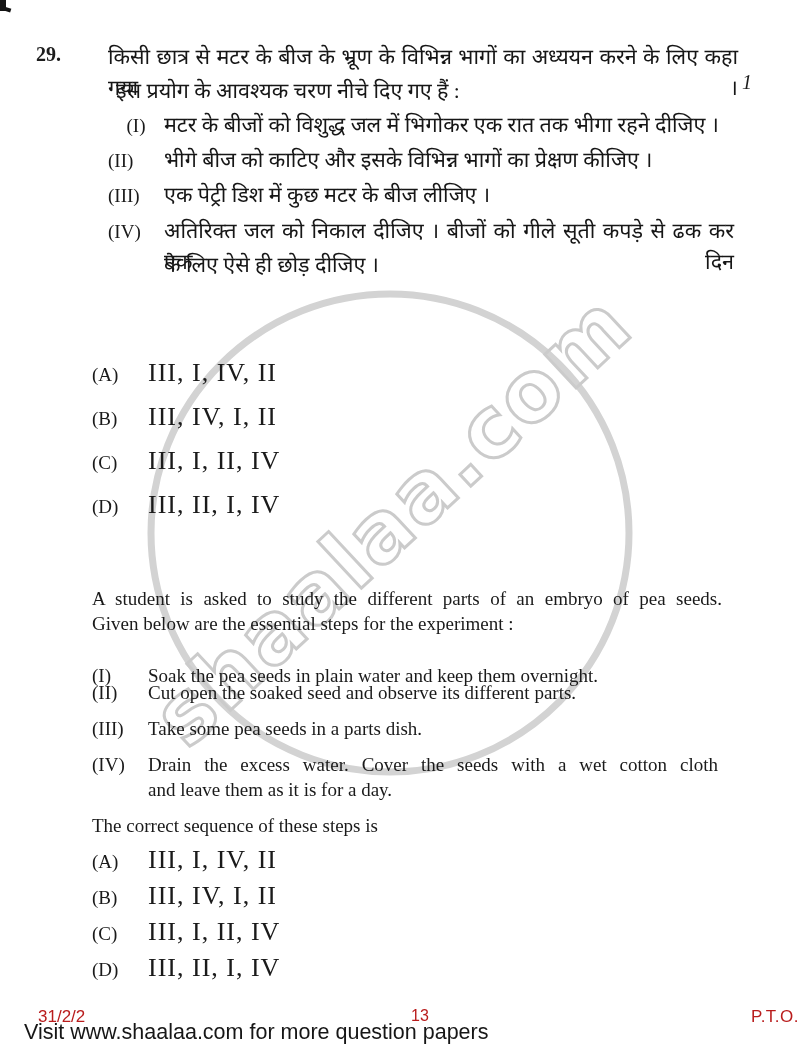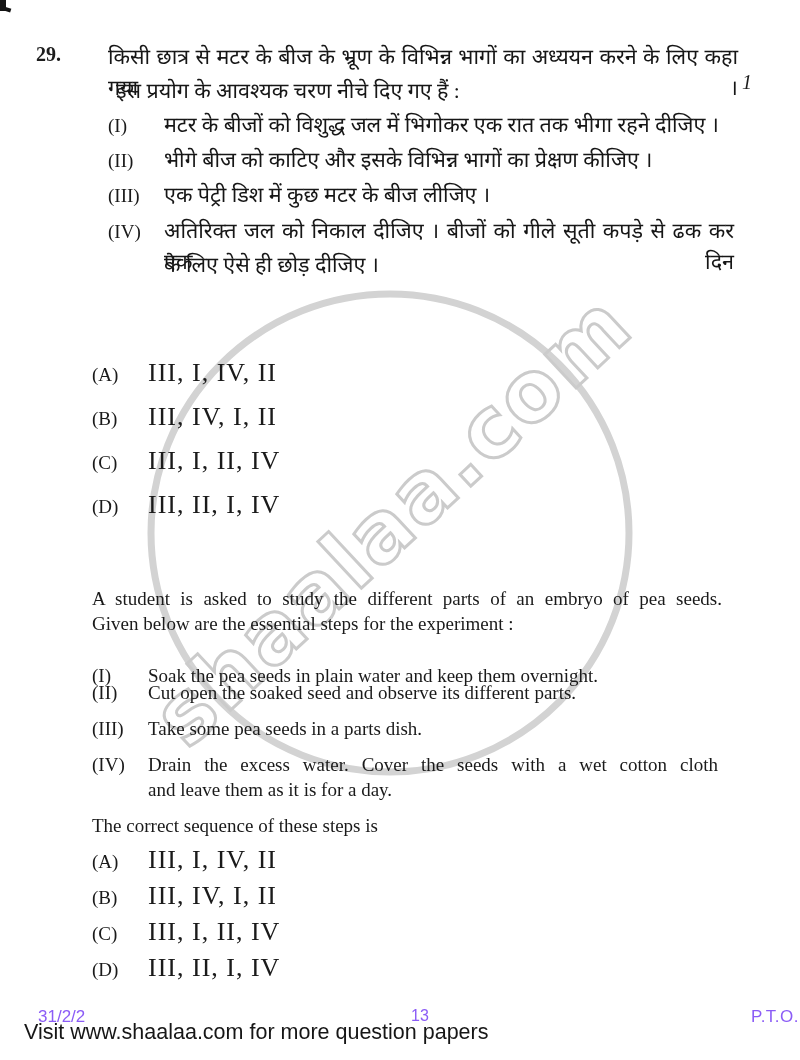--- a/index.html
+++ b/index.html
@@ -39,21 +39,21 @@
     display:inline-block;
     text-align:justify;
     text-align-last:justify;
     white-space:normal;
     vertical-align:top;
   }
   .wide-hi{width:630px;}
   .wide-step{width:570px;}
   .cont{left:148px;}
   
-  .foot{font-family:"Liberation Sans",sans-serif;color:#8b5cf6;}
+  .foot{font-family:"Liberation Sans",sans-serif;color:#b91c1c;}
   .f-code{left:38px;top:1007px;font-size:17px;}
   .f-page{left:420px;top:1007px;font-size:16px;transform:translateX(-50%);}
   .f-pto{left:714px;top:1007px;font-size:17px;letter-spacing:.5px;margin-left:37px;}
   .f-promo{left:16px;top:1020px;font-size:21.5px;color:#161616;margin-left:8px;}
   
   .mark1{position:absolute;left:0;top:0;width:6px;height:11px;background:#141414;}
   .mark2{position:absolute;left:0;top:7px;width:11px;height:4px;background:#141414;transform:rotate(18deg);}
 </style>
 </head>
 <body>
@@ -67,21 +67,21 @@
 
   <div class="mark1"></div>
   <div class="mark2"></div>
 
   <div class="abs qnum">29.</div>
   <div class="abs marks">1</div>
 
   <div class="abs hi" style="left:92px;top:42px;"><span class="just wide-hi">किसी छात्र से मटर के बीज के भ्रूण के विभिन्न भागों का अध्ययन करने के लिए कहा गया ।</span></div>
   <div class="abs hi" style="left:100px;top:76px;">इस प्रयोग के आवश्यक चरण नीचे दिए गए हैं :</div>
 
-  <div class="abs hi row" style="top:110px;">
+  <div class="abs hi row" style="top:110px;text-align:center;">
     <span class="lbl en">(I)</span><span>मटर के बीजों को विशुद्ध जल में भिगोकर एक रात तक भीगा रहने दीजिए ।</span>
   </div>
   <div class="abs hi row" style="top:145px;">
     <span class="lbl en">(II)</span><span>भीगे बीज को काटिए और इसके विभिन्न भागों का प्रेक्षण कीजिए ।</span>
   </div>
   <div class="abs hi row" style="top:180px;">
     <span class="lbl en">(III)</span><span>एक पेट्री डिश में कुछ मटर के बीज लीजिए ।</span>
   </div>
   <div class="abs hi row" style="top:216px;">
     <span class="lbl en">(IV)</span><span class="just wide-step">अतिरिक्त जल को निकाल दीजिए । बीजों को गीले सूती कपड़े से ढक कर एक दिन</span>

